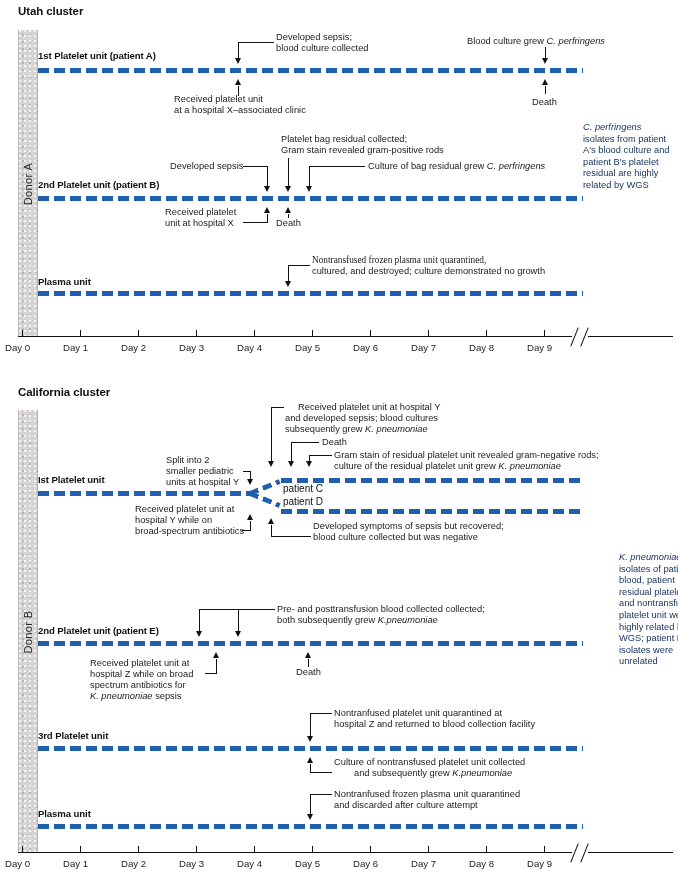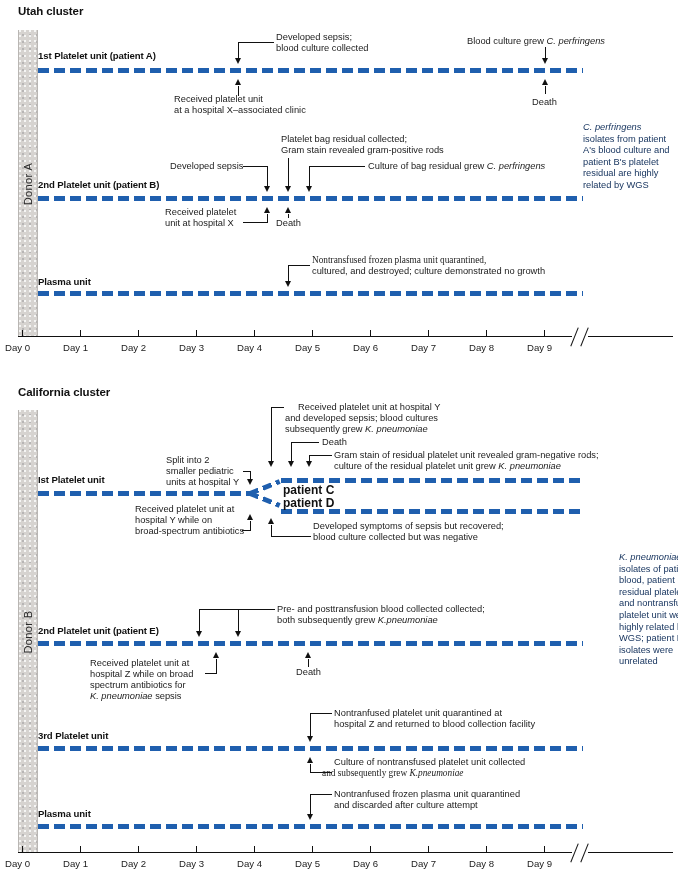--- a/index.html
+++ b/index.html
@@ -47,21 +47,21 @@
 
   
   .fork{position:absolute;}
   .fork span{
     position:absolute;height:5px;width:32px;
     background-image:repeating-linear-gradient(to right,
         #1f5fae 0px,#1f5fae 9px, rgba(255,255,255,0) 9px, rgba(255,255,255,0) 14px);
     transform-origin:left center;
   }
   .patient-tag{
-    font-size:12px;font-weight:bold;color:#111;white-space:nowrap;text-align:right;
+    font-size:10px;font-weight:normal;color:#111;white-space:nowrap;text-align:right;
   }
 
   
   .anno{
     font-size:9.3px;line-height:11.4px;color:#1b1b1b;white-space:nowrap;
   }
   .anno i{font-style:italic;}
 
   
   .sidenote{
@@ -267,21 +267,21 @@
   <div class="abs rowlabel" style="left:38px;top:730px;">3rd Platelet unit</div>
   <div class="abs dashline" style="left:38px;top:746px;width:545px;"></div>
 
   <div class="abs anno" style="left:334px;top:708px;">Nontranfused platelet unit quarantined at</div>
   <div class="abs anno" style="left:334px;top:719px;">hospital Z and returned to blood collection facility</div>
   <div class="lh" style="left:310px;top:713px;width:22px;"></div>
   <div class="lv" style="left:310px;top:713px;height:23px;"></div>
   <div class="arrow-d" style="left:306.5px;top:736px;"></div>
 
   <div class="abs anno" style="left:334px;top:757px;">Culture of nontransfused platelet unit collected</div>
-  <div class="abs anno" style="left:322px;top:768px;font-family:Liberation Serif, serif;">and subsequently grew <i>K.pneumoniae</i></div>
+  <div class="abs anno" style="left:354px;top:768px;">and subsequently grew <i>K.pneumoniae</i></div>
   <div class="lh" style="left:310px;top:772px;width:22px;"></div>
   <div class="lv" style="left:310px;top:764px;height:9px;"></div>
   <div class="arrow-u" style="left:306.5px;top:757px;"></div>
 
   <div class="abs rowlabel" style="left:38px;top:808px;">Plasma unit</div>
   <div class="abs dashline" style="left:38px;top:824px;width:545px;"></div>
 
   <div class="abs anno" style="left:334px;top:789px;">Nontranfused frozen plasma unit quarantined</div>
   <div class="abs anno" style="left:334px;top:800px;">and discarded after culture attempt</div>
   <div class="lh" style="left:310px;top:794px;width:22px;"></div>

